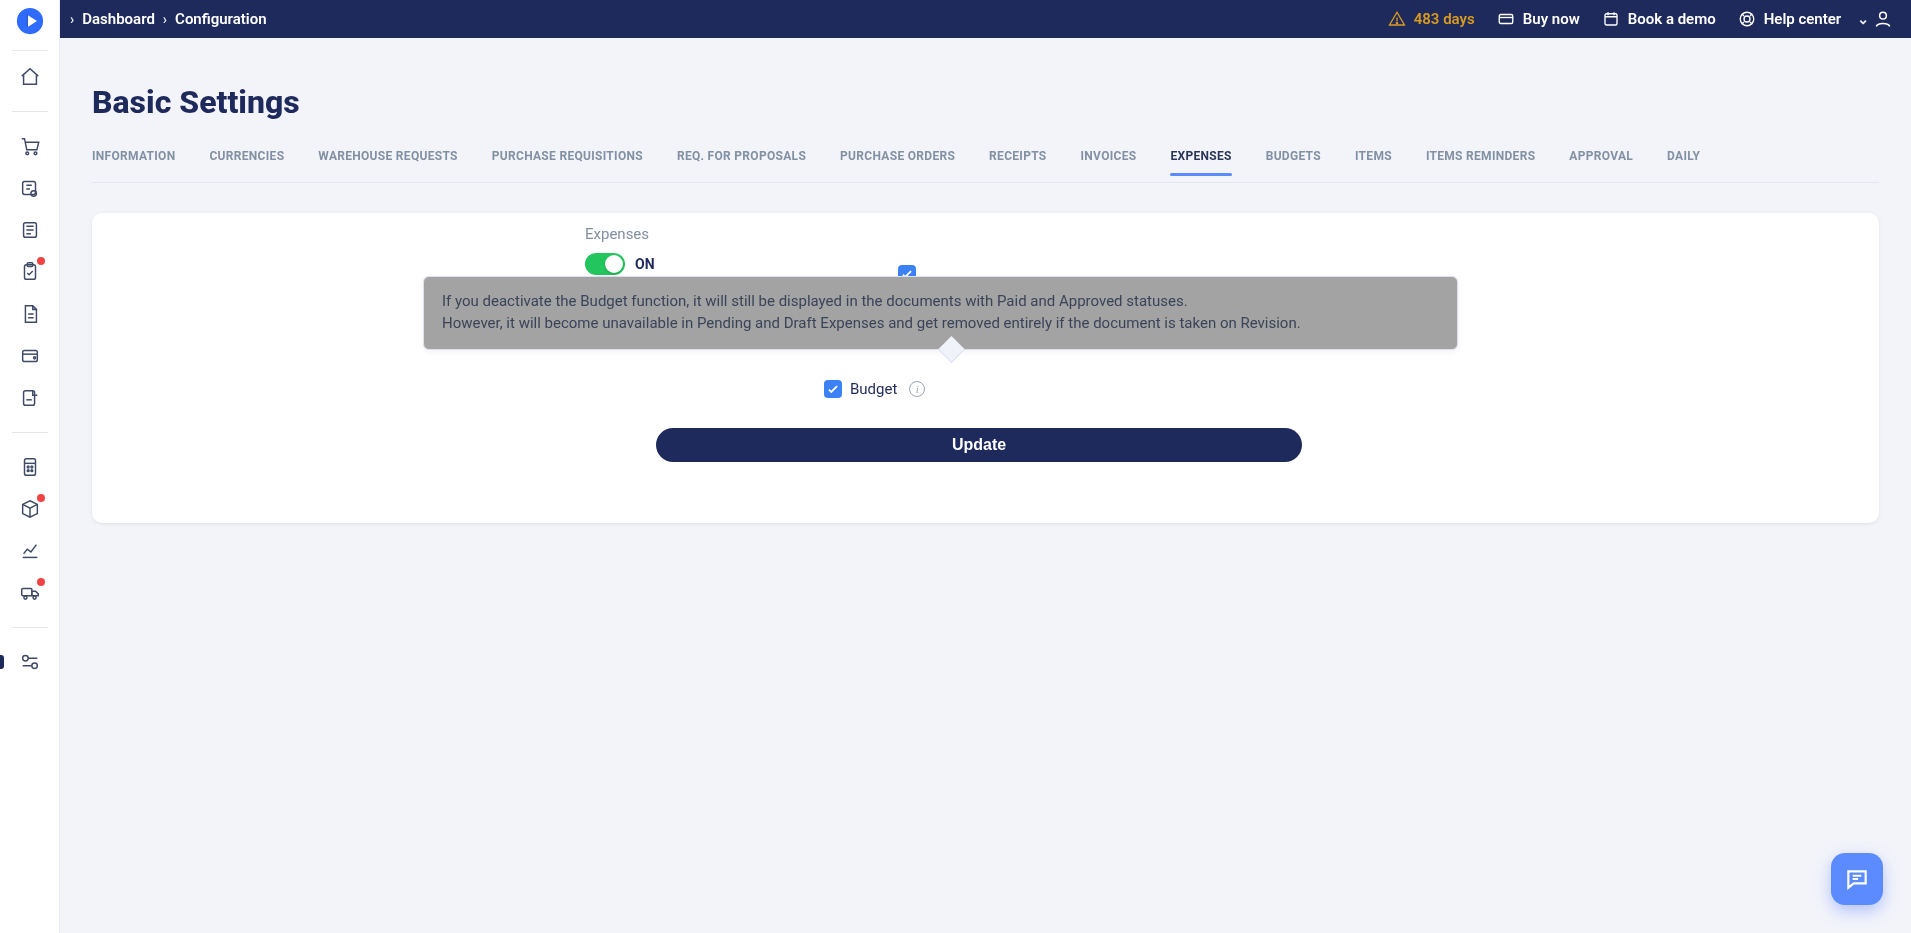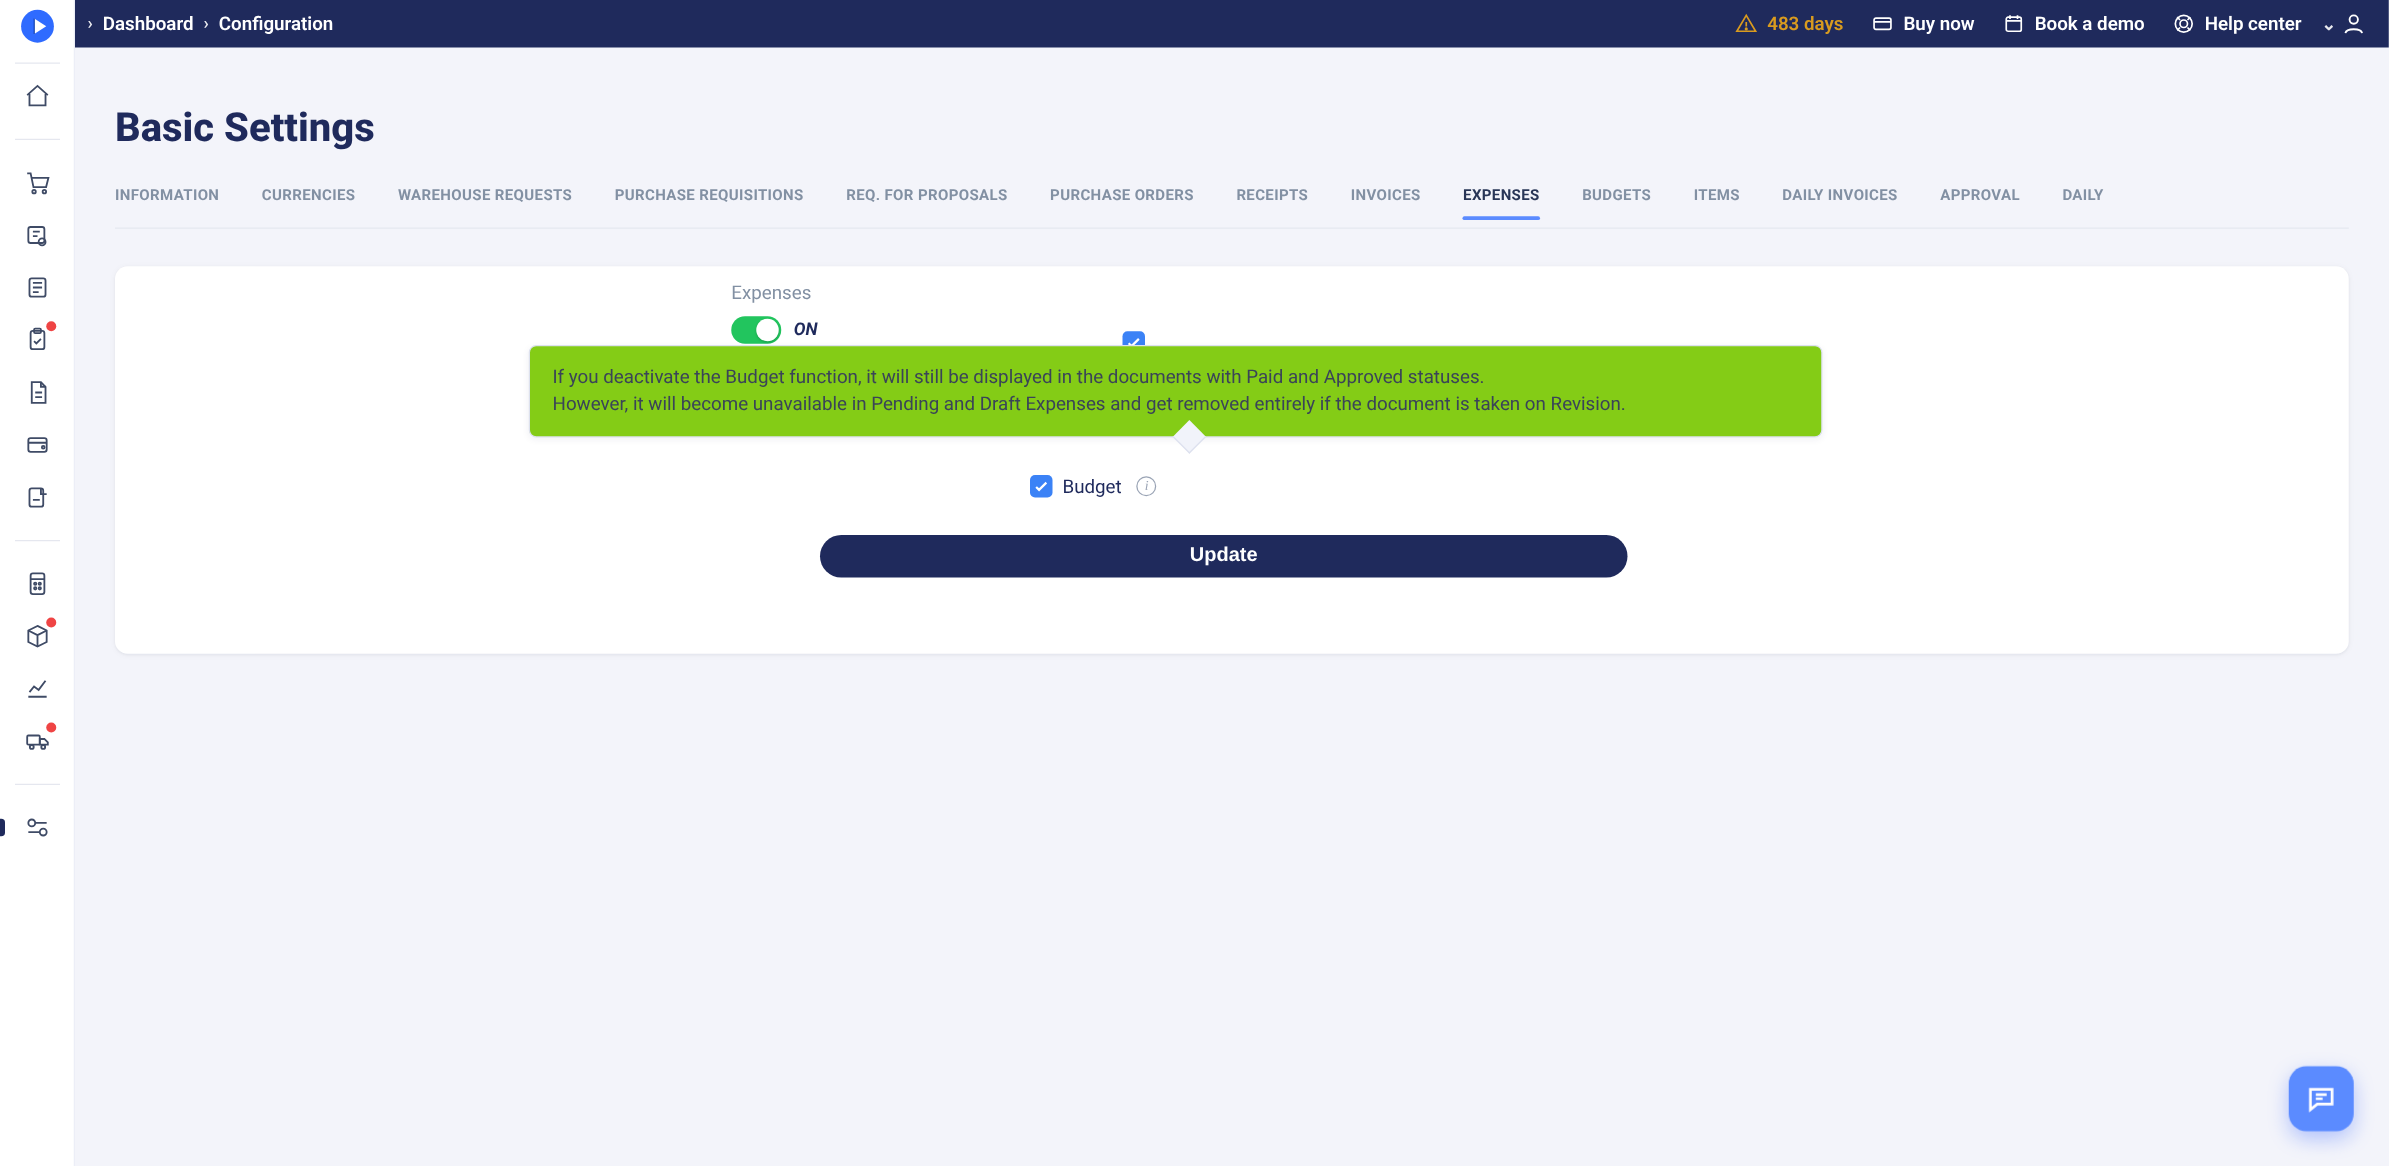--- a/index.html
+++ b/index.html
@@ -102,21 +102,21 @@
   .toggle::after { content: ""; position: absolute; top: 2px; right: 2px; width: 18px; height: 18px; background: #fff; border-radius: 50%; box-shadow: 0 1px 2px rgba(0,0,0,.2); }
 
   .chk-row { display:flex; align-items:center; gap:8px; font-size:15px; color: var(--text-dark); margin-top: 2px; }
   .chkbox { width:18px; height:18px; border-radius:4px; background: var(--blue); display:inline-flex; align-items:center; justify-content:center; flex:none; }
   .chkbox svg { width:14px; height:14px; stroke:#fff; stroke-width:3; fill:none; }
   .info-icon { width:16px; height:16px; border:1.5px solid #9aa4b5; border-radius:50%; display:inline-flex; align-items:center; justify-content:center; font-size:11px; color:#9aa4b5; font-style: italic; font-family: serif; line-height:1; margin-left: 4px; cursor: help; }
 
   .tooltip-box {
     position: absolute;
     top: 276px; left: 423px; width: 1035px;
-    background: #84cc16;
+    background: #a3a3a3;
     border: 1px solid #dde1ee;
     border-radius: 6px;
     padding: 14px 18px;
     color: #3a4458;
     font-size: 15px;
     line-height: 1.45;
     box-shadow: 0 2px 6px rgba(30,40,80,.06);
     z-index: 5;
   }
   .tooltip-box::after {
@@ -151,21 +151,21 @@
     right: 28px; bottom: 28px;
     width: 52px; height: 52px;
     background: #5b8bff;
     border-radius: 14px;
     display:flex; align-items:center; justify-content:center;
     color: #fff; box-shadow: 0 6px 16px rgba(80,120,255,.4);
     cursor: pointer; z-index: 50;
   }
 
   .expenses-block { position:absolute; top: 225px; left: 585px; }
-  .expenses-block .toggle-row { margin-top: 2px; font-style: italic; }
+  .expenses-block .toggle-row { margin-top: 2px; }
 </style>
 </head>
 <body>
 
 <aside class="left-rail">
   <div class="logo">
     <svg viewBox="0 0 32 32" width="28" height="28">
       <circle cx="16" cy="16" r="15" fill="#2f6bff"></circle>
       <path d="M13 9 L24 16 L13 23 Z" fill="#fff"></path>
       <path d="M13 9 L13 23" stroke="#0d3ba8" stroke-width="1"></path>
@@ -345,21 +345,21 @@
       <div class="tab">CURRENCIES</div>
       <div class="tab">WAREHOUSE REQUESTS</div>
       <div class="tab">PURCHASE REQUISITIONS</div>
       <div class="tab">REQ. FOR PROPOSALS</div>
       <div class="tab">PURCHASE ORDERS</div>
       <div class="tab">RECEIPTS</div>
       <div class="tab">INVOICES</div>
       <div class="tab active">EXPENSES</div>
       <div class="tab">BUDGETS</div>
       <div class="tab">ITEMS</div>
-      <div class="tab">DAILY INVOICES</div>
+      <div class="tab">ITEMS REMINDERS</div>
       <div class="tab">APPROVAL</div>
       <div class="tab">DAILY</div>
     </nav>
 
   <section class="panel"></section>
 </main>
 
 <div class="expenses-block">
   <div class="section-label">Expenses</div>
   <div class="toggle-row">

